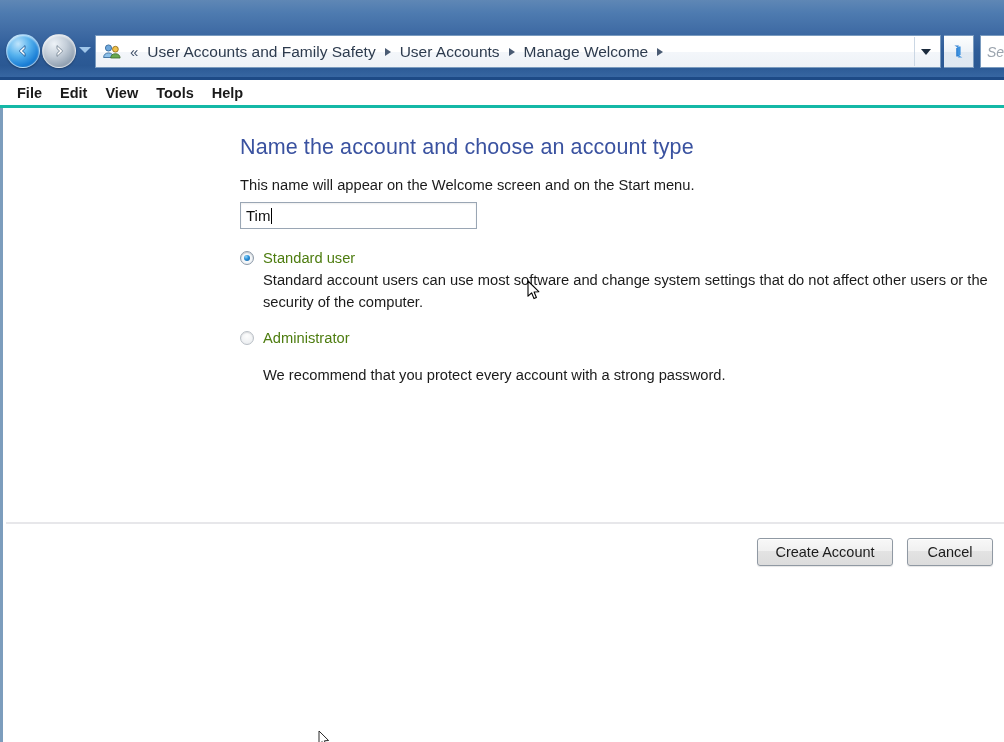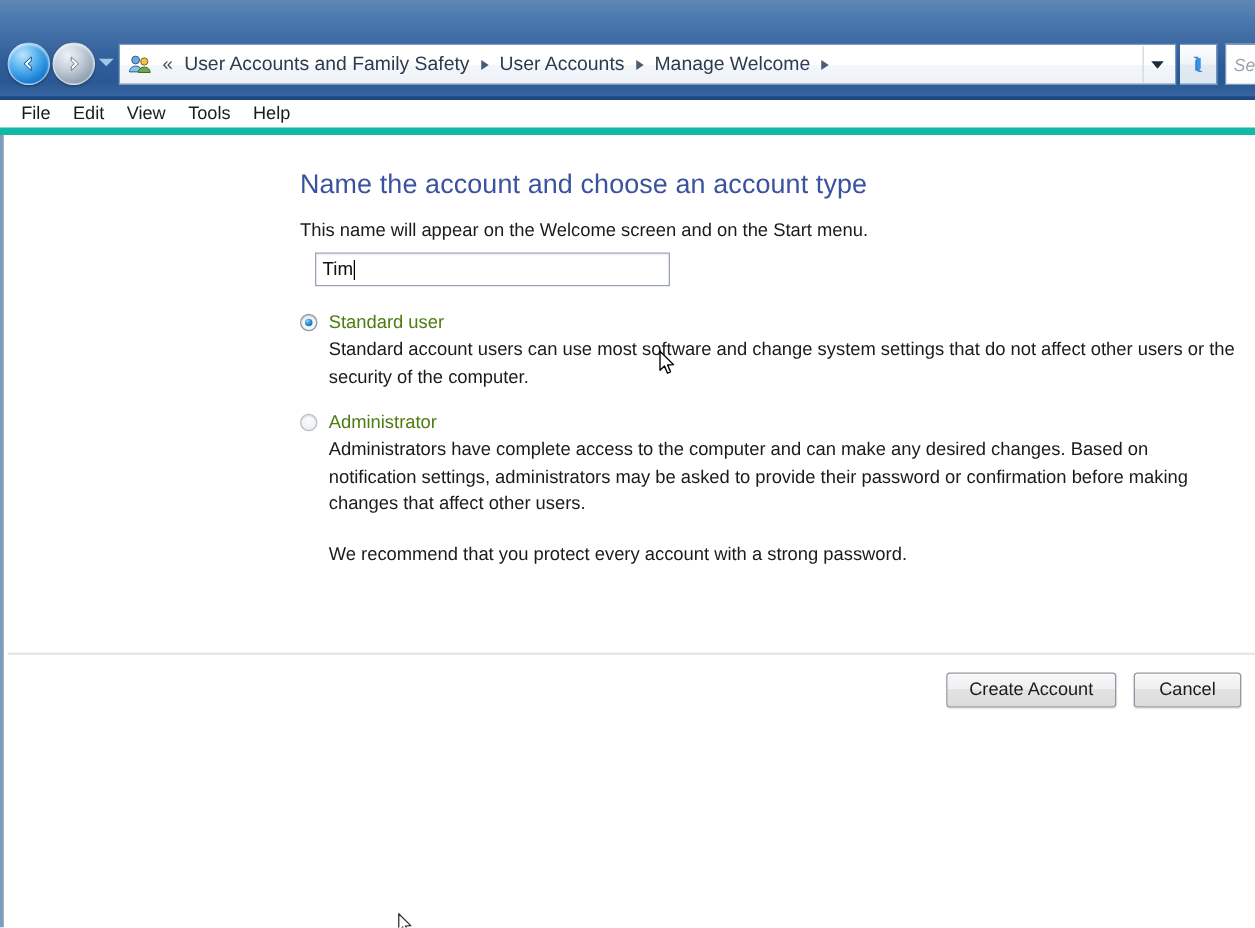--- a/index.html
+++ b/index.html
@@ -159,21 +159,22 @@
 
   
   .menubar {
     position: absolute;
     left: 0; top: 80px;
     width: 1004px; height: 28px;
     background: #ffffff;
     display: flex;
     align-items: center;
     padding-left: 8px;
-    border-bottom: 6px solid #14b8a6;
+    border-bottom: 3px solid #14b8a6;
+    font-weight: bold;
   }
   .menuitem {
     font-size: 14.5px;
     color: #1a1a1a;
     padding: 3px 9px;
   }
 
   
   .body-area {
     position: absolute;
@@ -197,28 +198,27 @@
   }
 
   .subtitle {
     margin-top: 17px;
     font-size: 14.7px;
     color: #1b1b1b;
   }
 
   .name-input {
     margin-top: 9px;
-    width: 284px; height: 27px;
+    width: 237px; height: 27px;
     border: 1px solid #9aa6b4;
     background: #ffffff;
     display: flex;
     align-items: center;
     padding: 0 5px;
     box-shadow: inset 0 1px 2px rgba(0,0,0,0.07);
-    margin-left: 12px;
   }
   .name-input .val {
     font-size: 15px;
     color: #101010;
   }
   .caret {
     display: inline-block;
     width: 1px; height: 16px;
     background: #000;
     margin-left: 1px;
@@ -420,21 +420,20 @@
         </div>
         <div class="opt-desc">Standard account users can use most software and change system settings that do not affect other users or the security of the computer.</div>
       </div>
 
       
       <div class="option admin">
         <div class="opt-head">
           <span class="radio off"></span>
           <span class="opt-label">Administrator</span>
         </div>
-        <div class="opt-desc admin-desc">Administrators have complete access to the computer and can make any desired changes. Based on notification settings, administrators may be asked to provide their password or confirmation before making changes that affect other users.</div>
       </div>
 
       <div class="recommend">We recommend that you protect every account with a strong password.</div>
 
     </div>
 
     <div class="footer-sep"></div>
 
     <div class="btnrow">
       <button class="btn create">Create Account</button>

